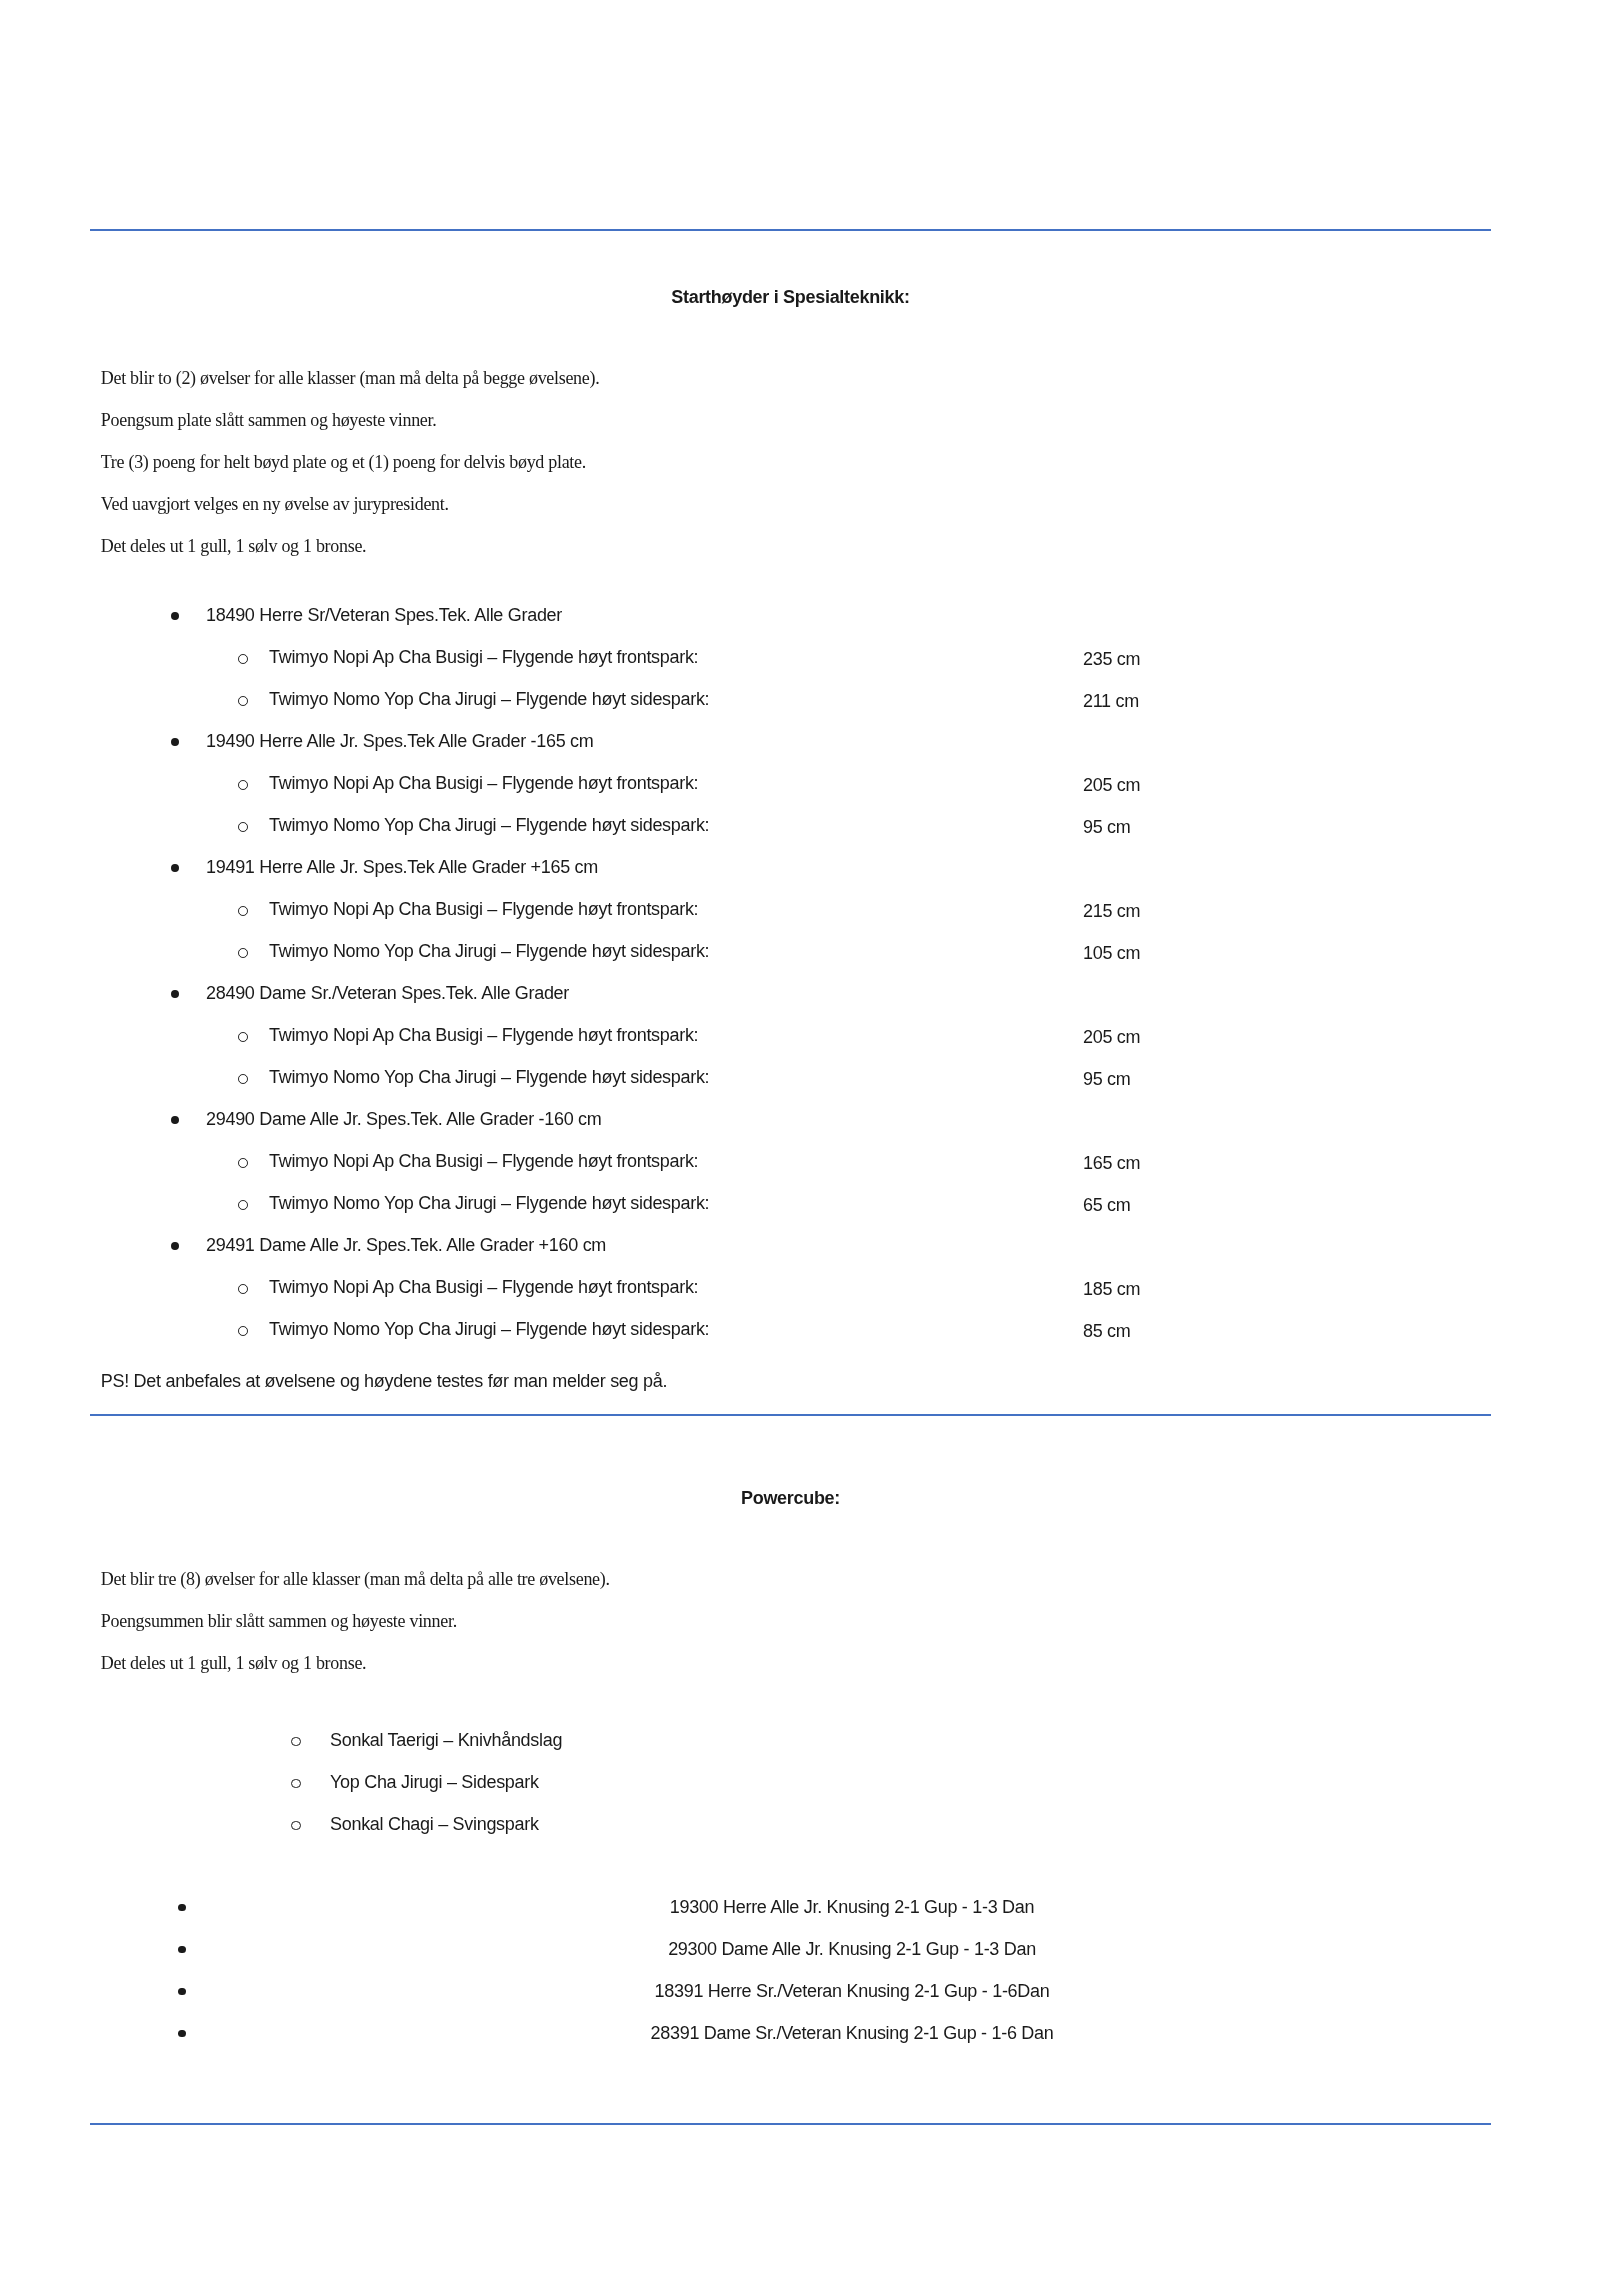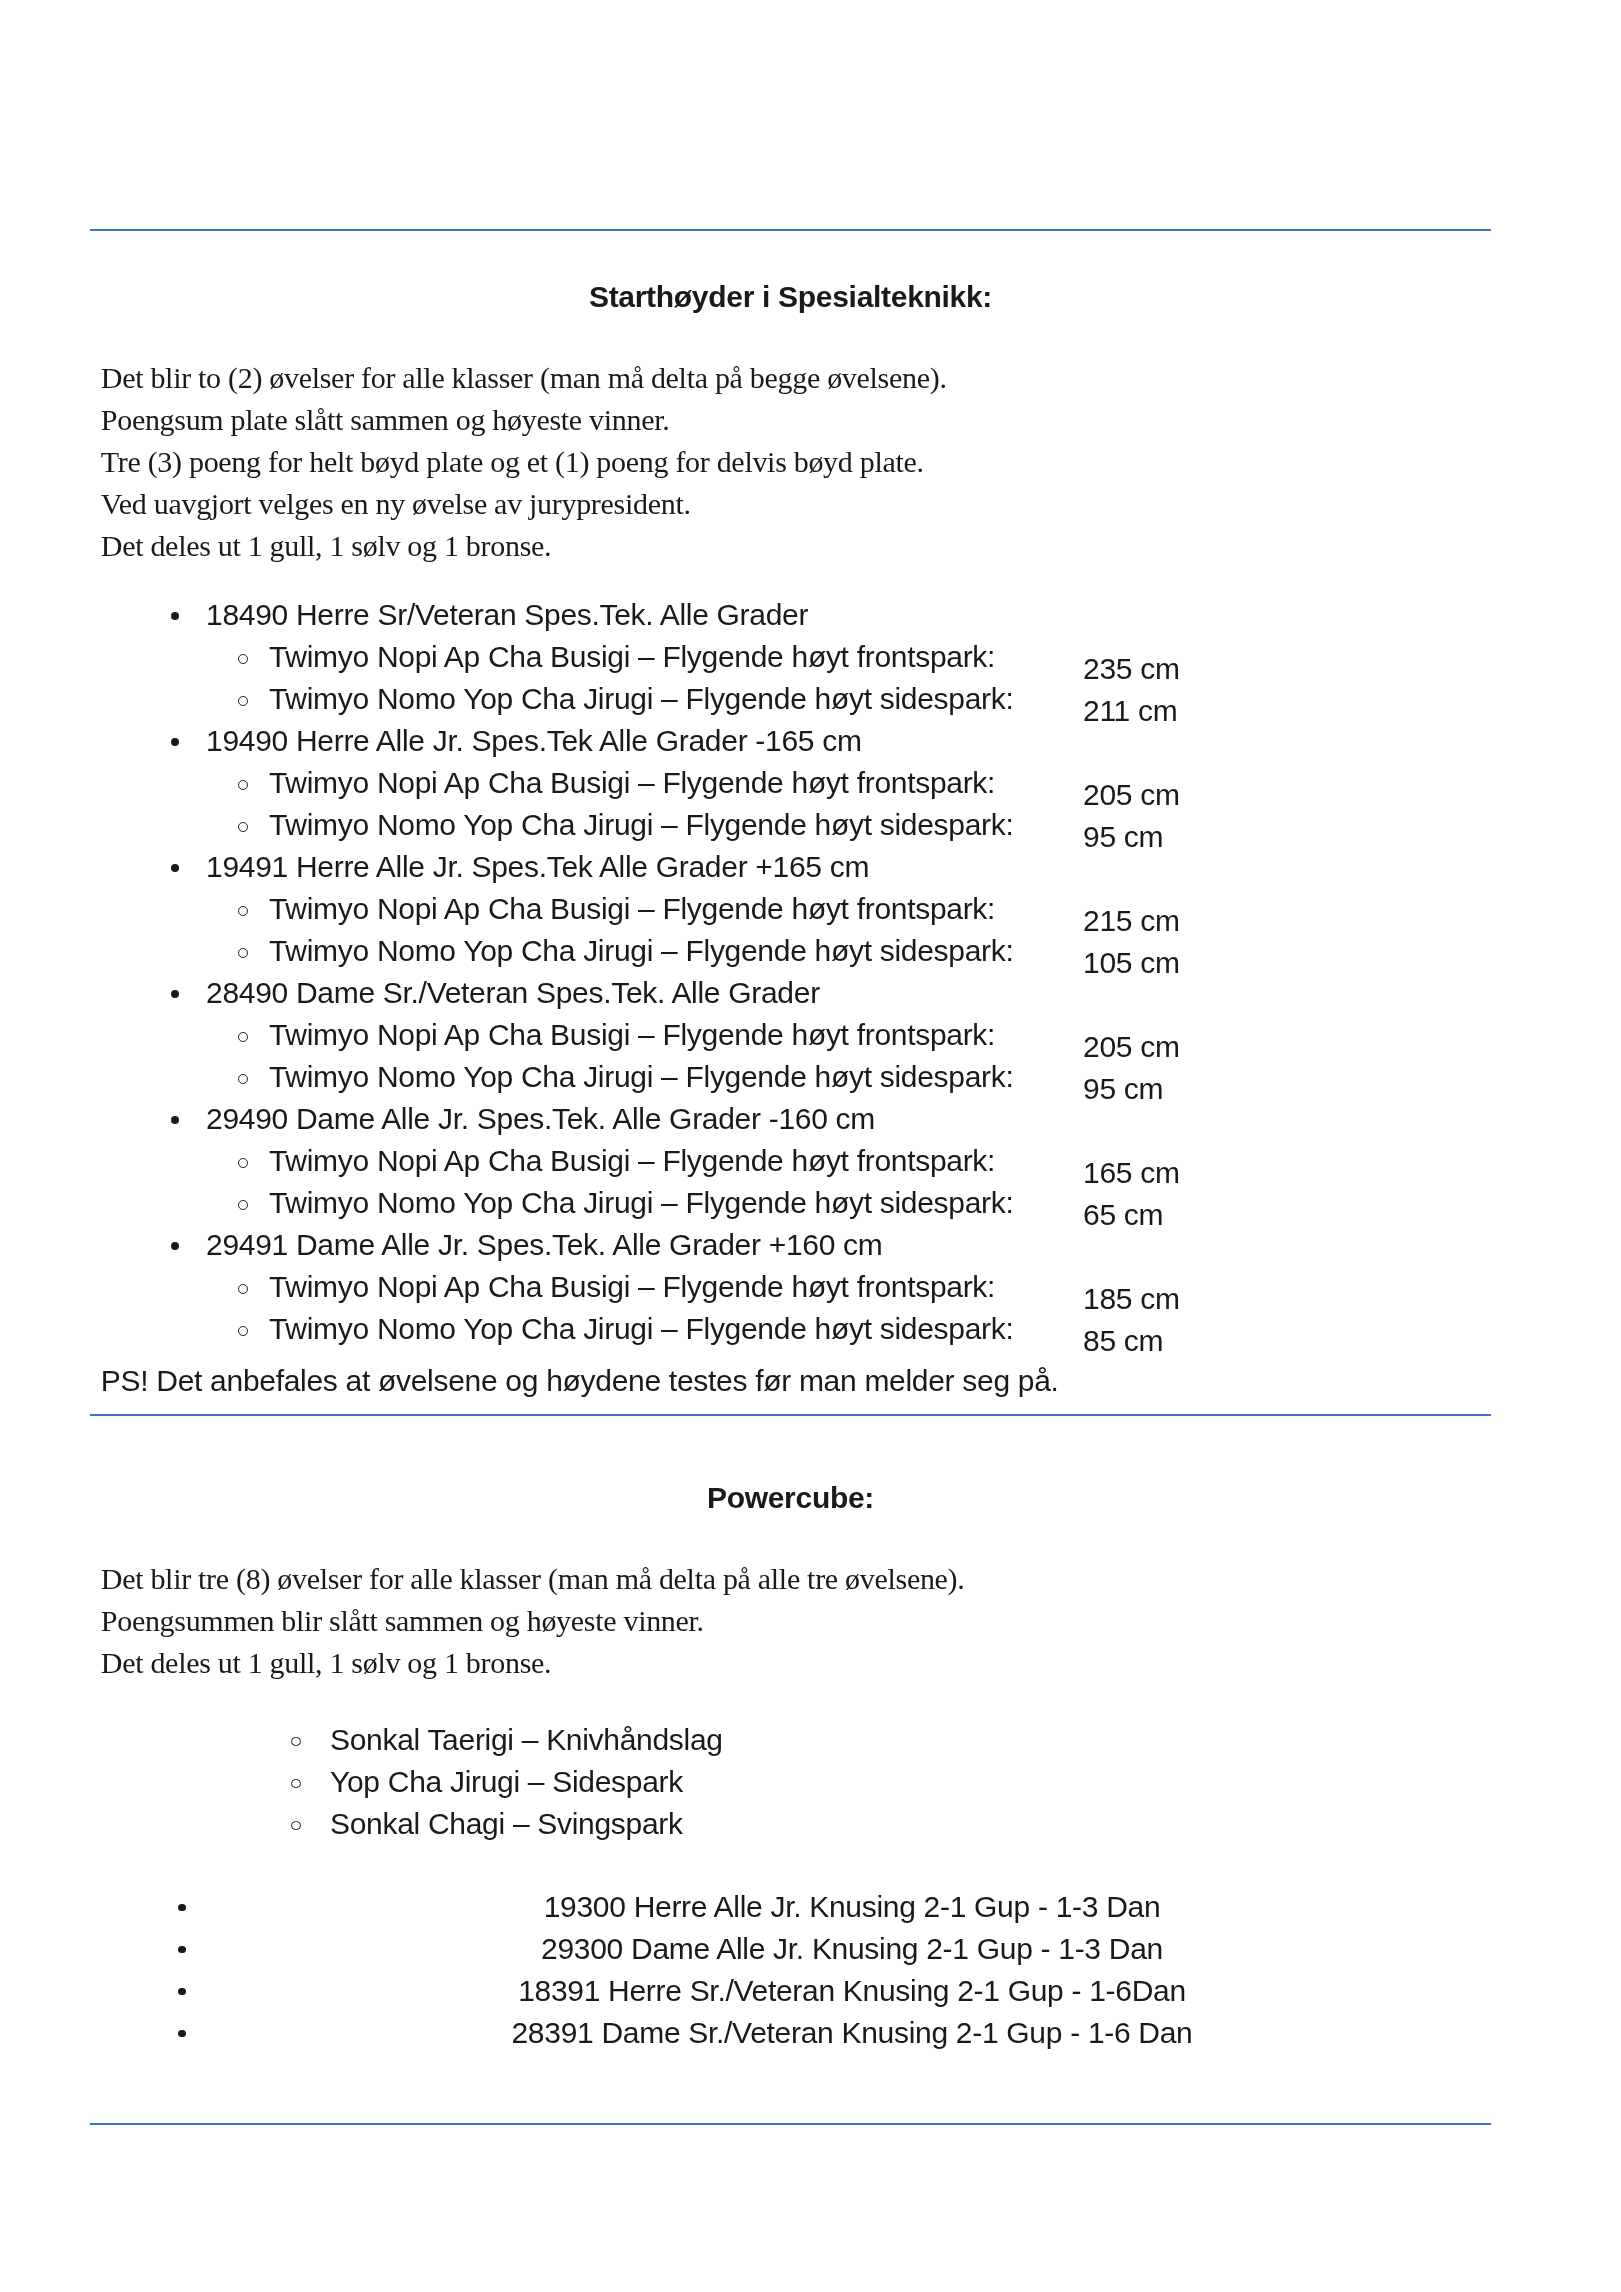--- a/index.html
+++ b/index.html
@@ -11,39 +11,39 @@
   .page { position:absolute; left:90px; top:0; width:1401px; }
   .rule { height:0; border-top:2px solid #4472c4; }
   .rule-1 { margin-top:229px; }
   .rule-2 { margin-top:11.8px; }
   .rule-3 { margin-top:69px; }
   .section-title {
     margin:45px 0 0 0; font-size:26.5px; font-weight:bold;
     line-height:42px; text-align:center; letter-spacing:-0.3px;
   }
   .t2 { margin-top:61px; }
-  .doc-text { font-size:30px; letter-spacing:-0.3px; line-height:42px; }
+  .doc-text { font-size:18px; letter-spacing:-0.3px; line-height:42px; }
   .para { margin-top:39px; padding-left:10.8px;font-family:Liberation Serif, serif; }
   .para .pline { height:42px; }
   .list { margin-top:27.4px; }
   #exercise-list { margin-top:35px; }
   #knusing-list { margin-top:41px;text-align:center; }
   .row { position:relative; height:42px; }
   .row.l1 { padding-left:116px; }
   .row.l1b { padding-left:123px; }
   .row.l2 { padding-left:179px; }
   .row.l2b { padding-left:240px; }
   .disc-icon, .circle-icon { position:absolute; top:17.6px; border-radius:50%; }
   .disc-icon { width:7.8px; height:7.8px; background:#1a1a1a; }
   .l1 .disc-icon { left:81px; }
   .l1b .disc-icon { left:88px; }
   .circle-icon { width:7.8px; height:7.8px; border:1.5px solid #1a1a1a; background:transparent; }
   .l2 .circle-icon { left:148px; }
   .l2b .circle-icon { left:201px; }
-  .event-value { position:absolute; left:993px; top:12px; white-space:nowrap; }
+  .event-value { position:absolute; left:993px; top:2px; white-space:nowrap; }
   .ps { margin:9.8px 0 0 0; padding-left:10.8px; }
 </style>
 </head>
 <body>
 
 <div class="page">
 
   <div class="rule rule-1"></div>
 
   <h1 class="section-title t1 doc-text">Starthøyder i Spesialteknikk:</h1>

